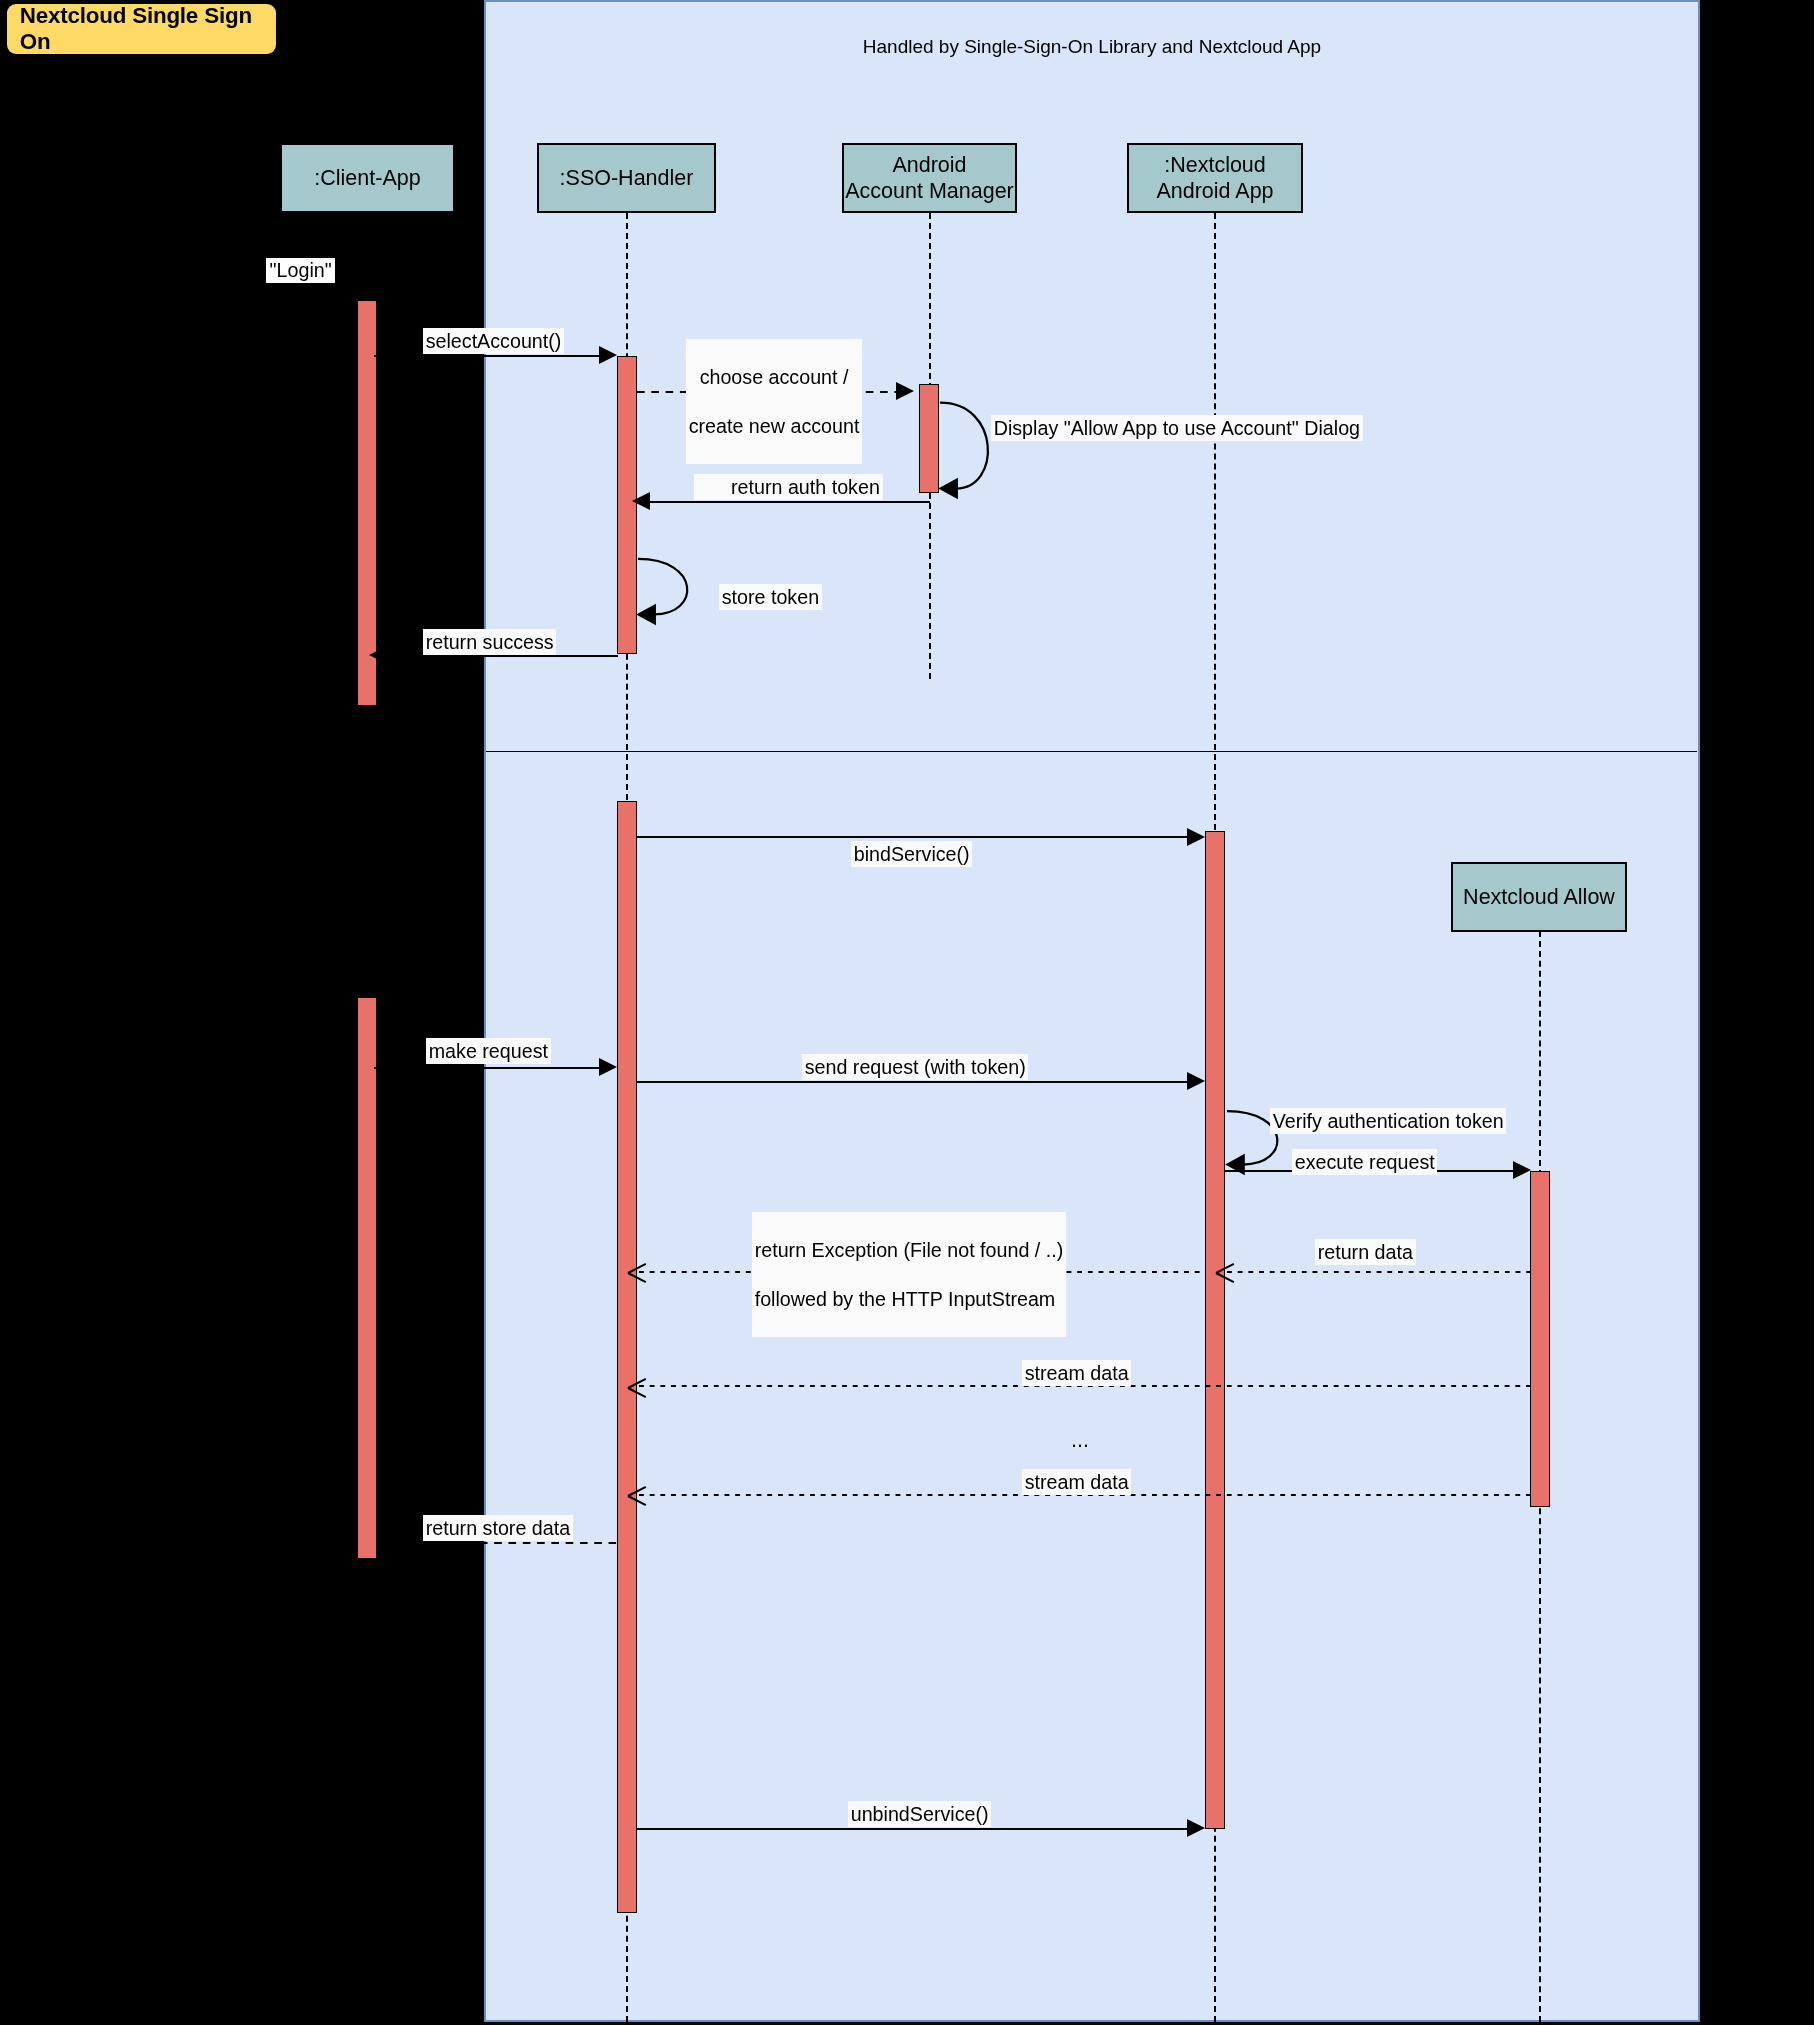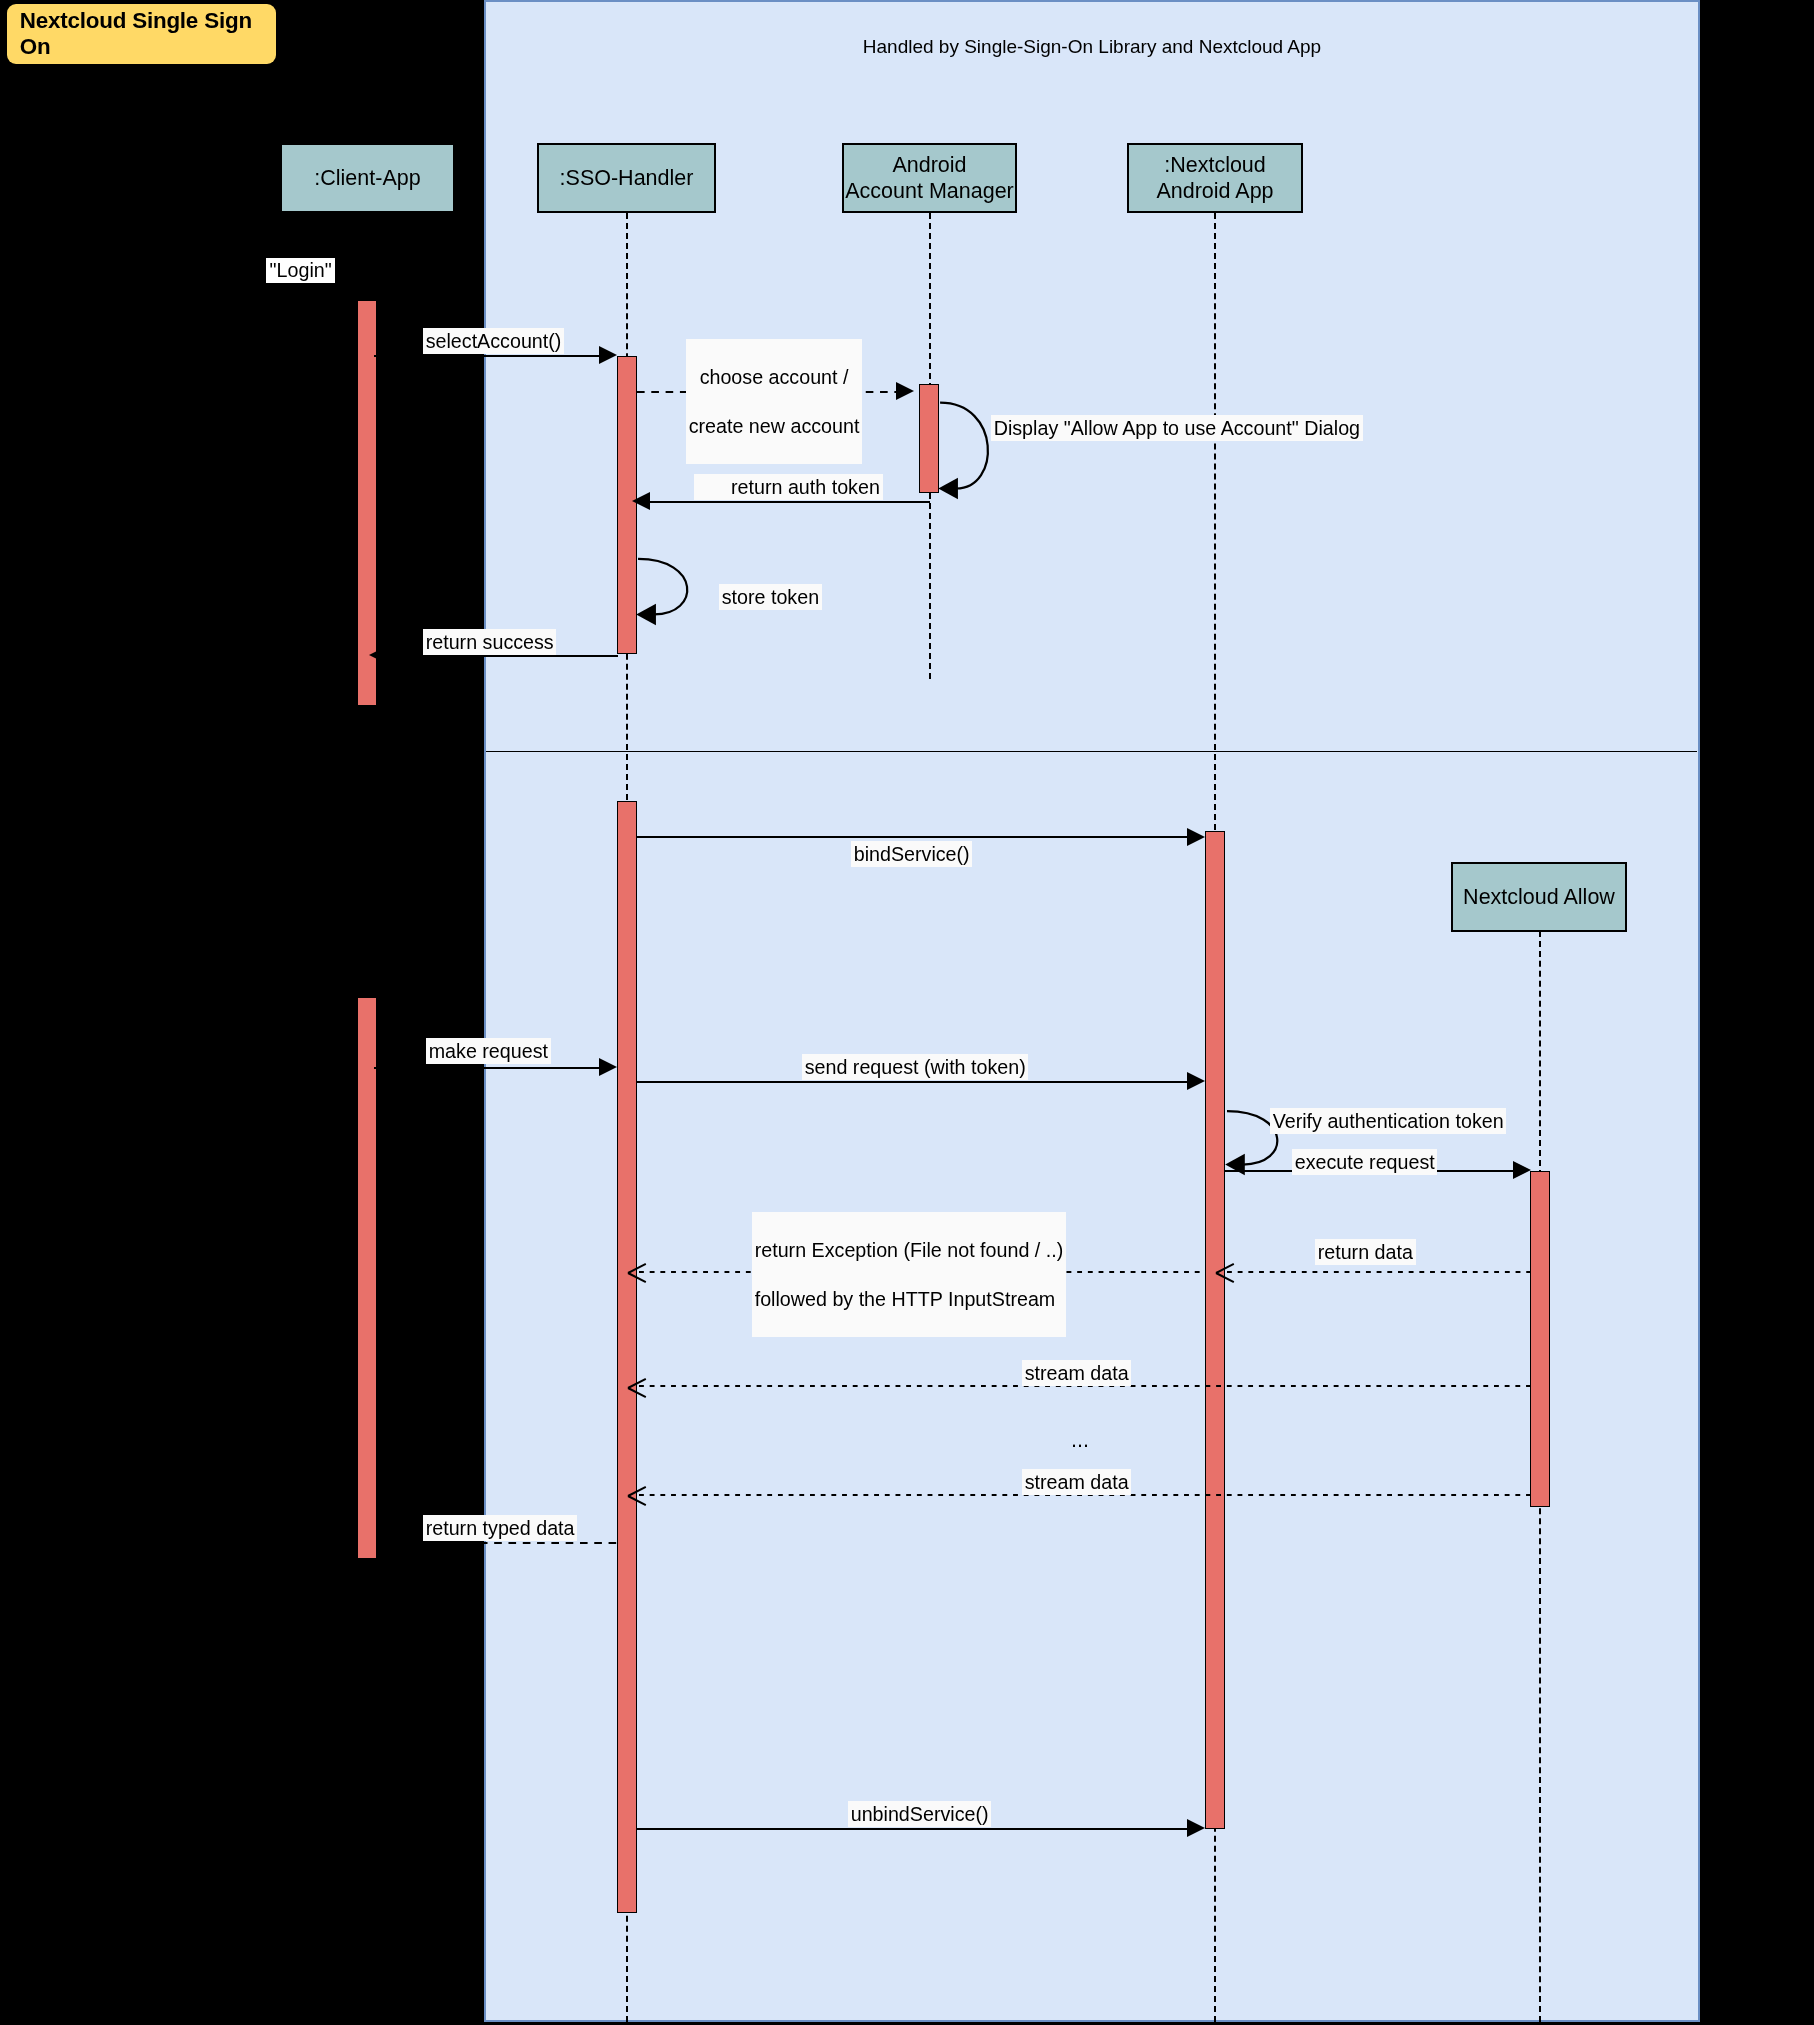--- a/index.html
+++ b/index.html
@@ -15,21 +15,21 @@
     font-family: "Liberation Sans", sans-serif;
     overflow: hidden;
   }
 
   
   .title-badge {
     position: absolute;
     left: 7.2px;
     top: 3.6px;
     width: 269px;
-    height: 60px;
+    height: 50px;
     background: #ffd966;
     border-radius: 9px;
     display: flex;
     align-items: center;
     padding-left: 12.5px;
     box-sizing: border-box;
     font-size: 22.4px;
     font-weight: bold;
     color: #000;
     letter-spacing: -0.2px;
@@ -316,20 +316,20 @@
   <div class="arrow-left-open" style="left:628px; top:1377px;"></div>
   <div class="msg-label" style="left:1022px; top:1360px;">stream data</div>
 
   <div class="ellipsis-label" style="left:1071px; top:1428px;">...</div>
 
   <div class="msg-line dotted" style="left:639px; top:1494px; width:893px;"></div>
   <div class="arrow-left-open" style="left:628px; top:1485px;"></div>
   <div class="msg-label" style="left:1022px; top:1469px;">stream data</div>
 
   <div class="msg-line dashed" style="left:437px; top:1542px; width:181px;"></div>
-  <div class="msg-label" style="left:423px; top:1515px;">return typed data</div>
+  <div class="msg-label" style="left:423px; top:1515px;">return store data</div>
 
   <div class="msg-line solid" style="left:637px; top:1828px; width:560px;"></div>
   <div class="arrow-right-filled" style="left:1187px; top:1819px;"></div>
   <div class="msg-label" style="left:848px; top:1801px;">unbindService()</div>
 
 </div>
 
 
 </body></html>

